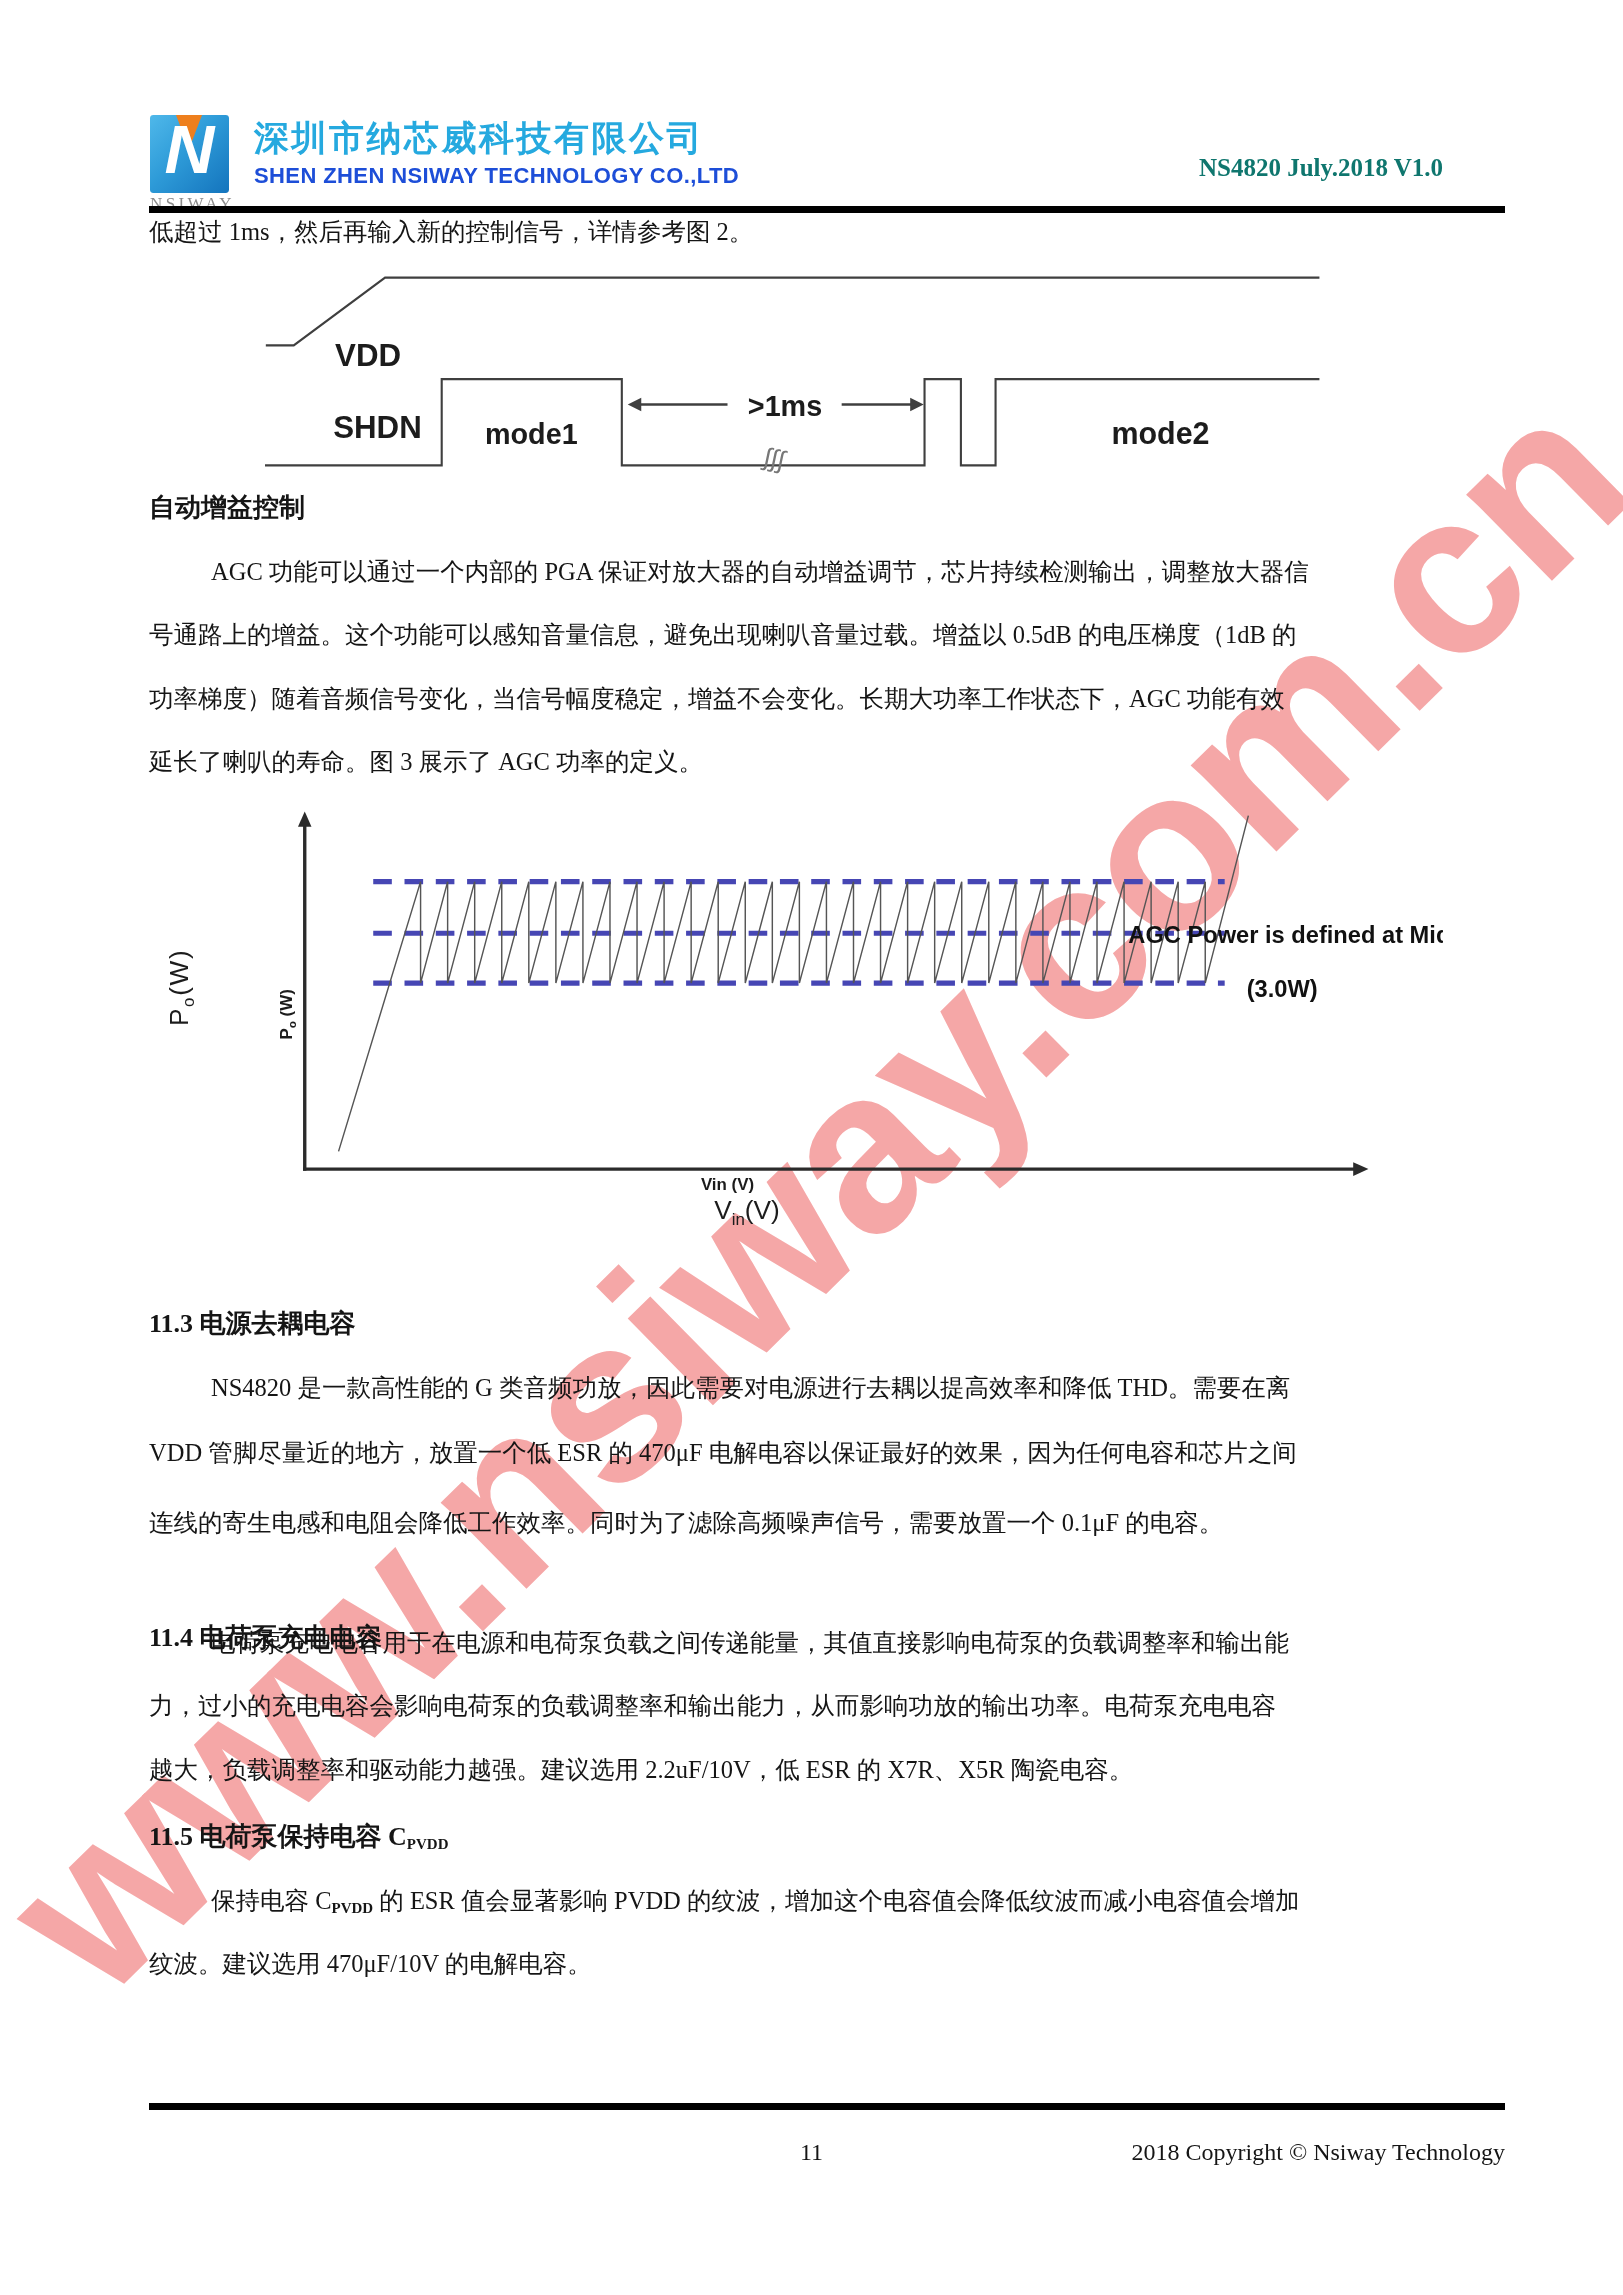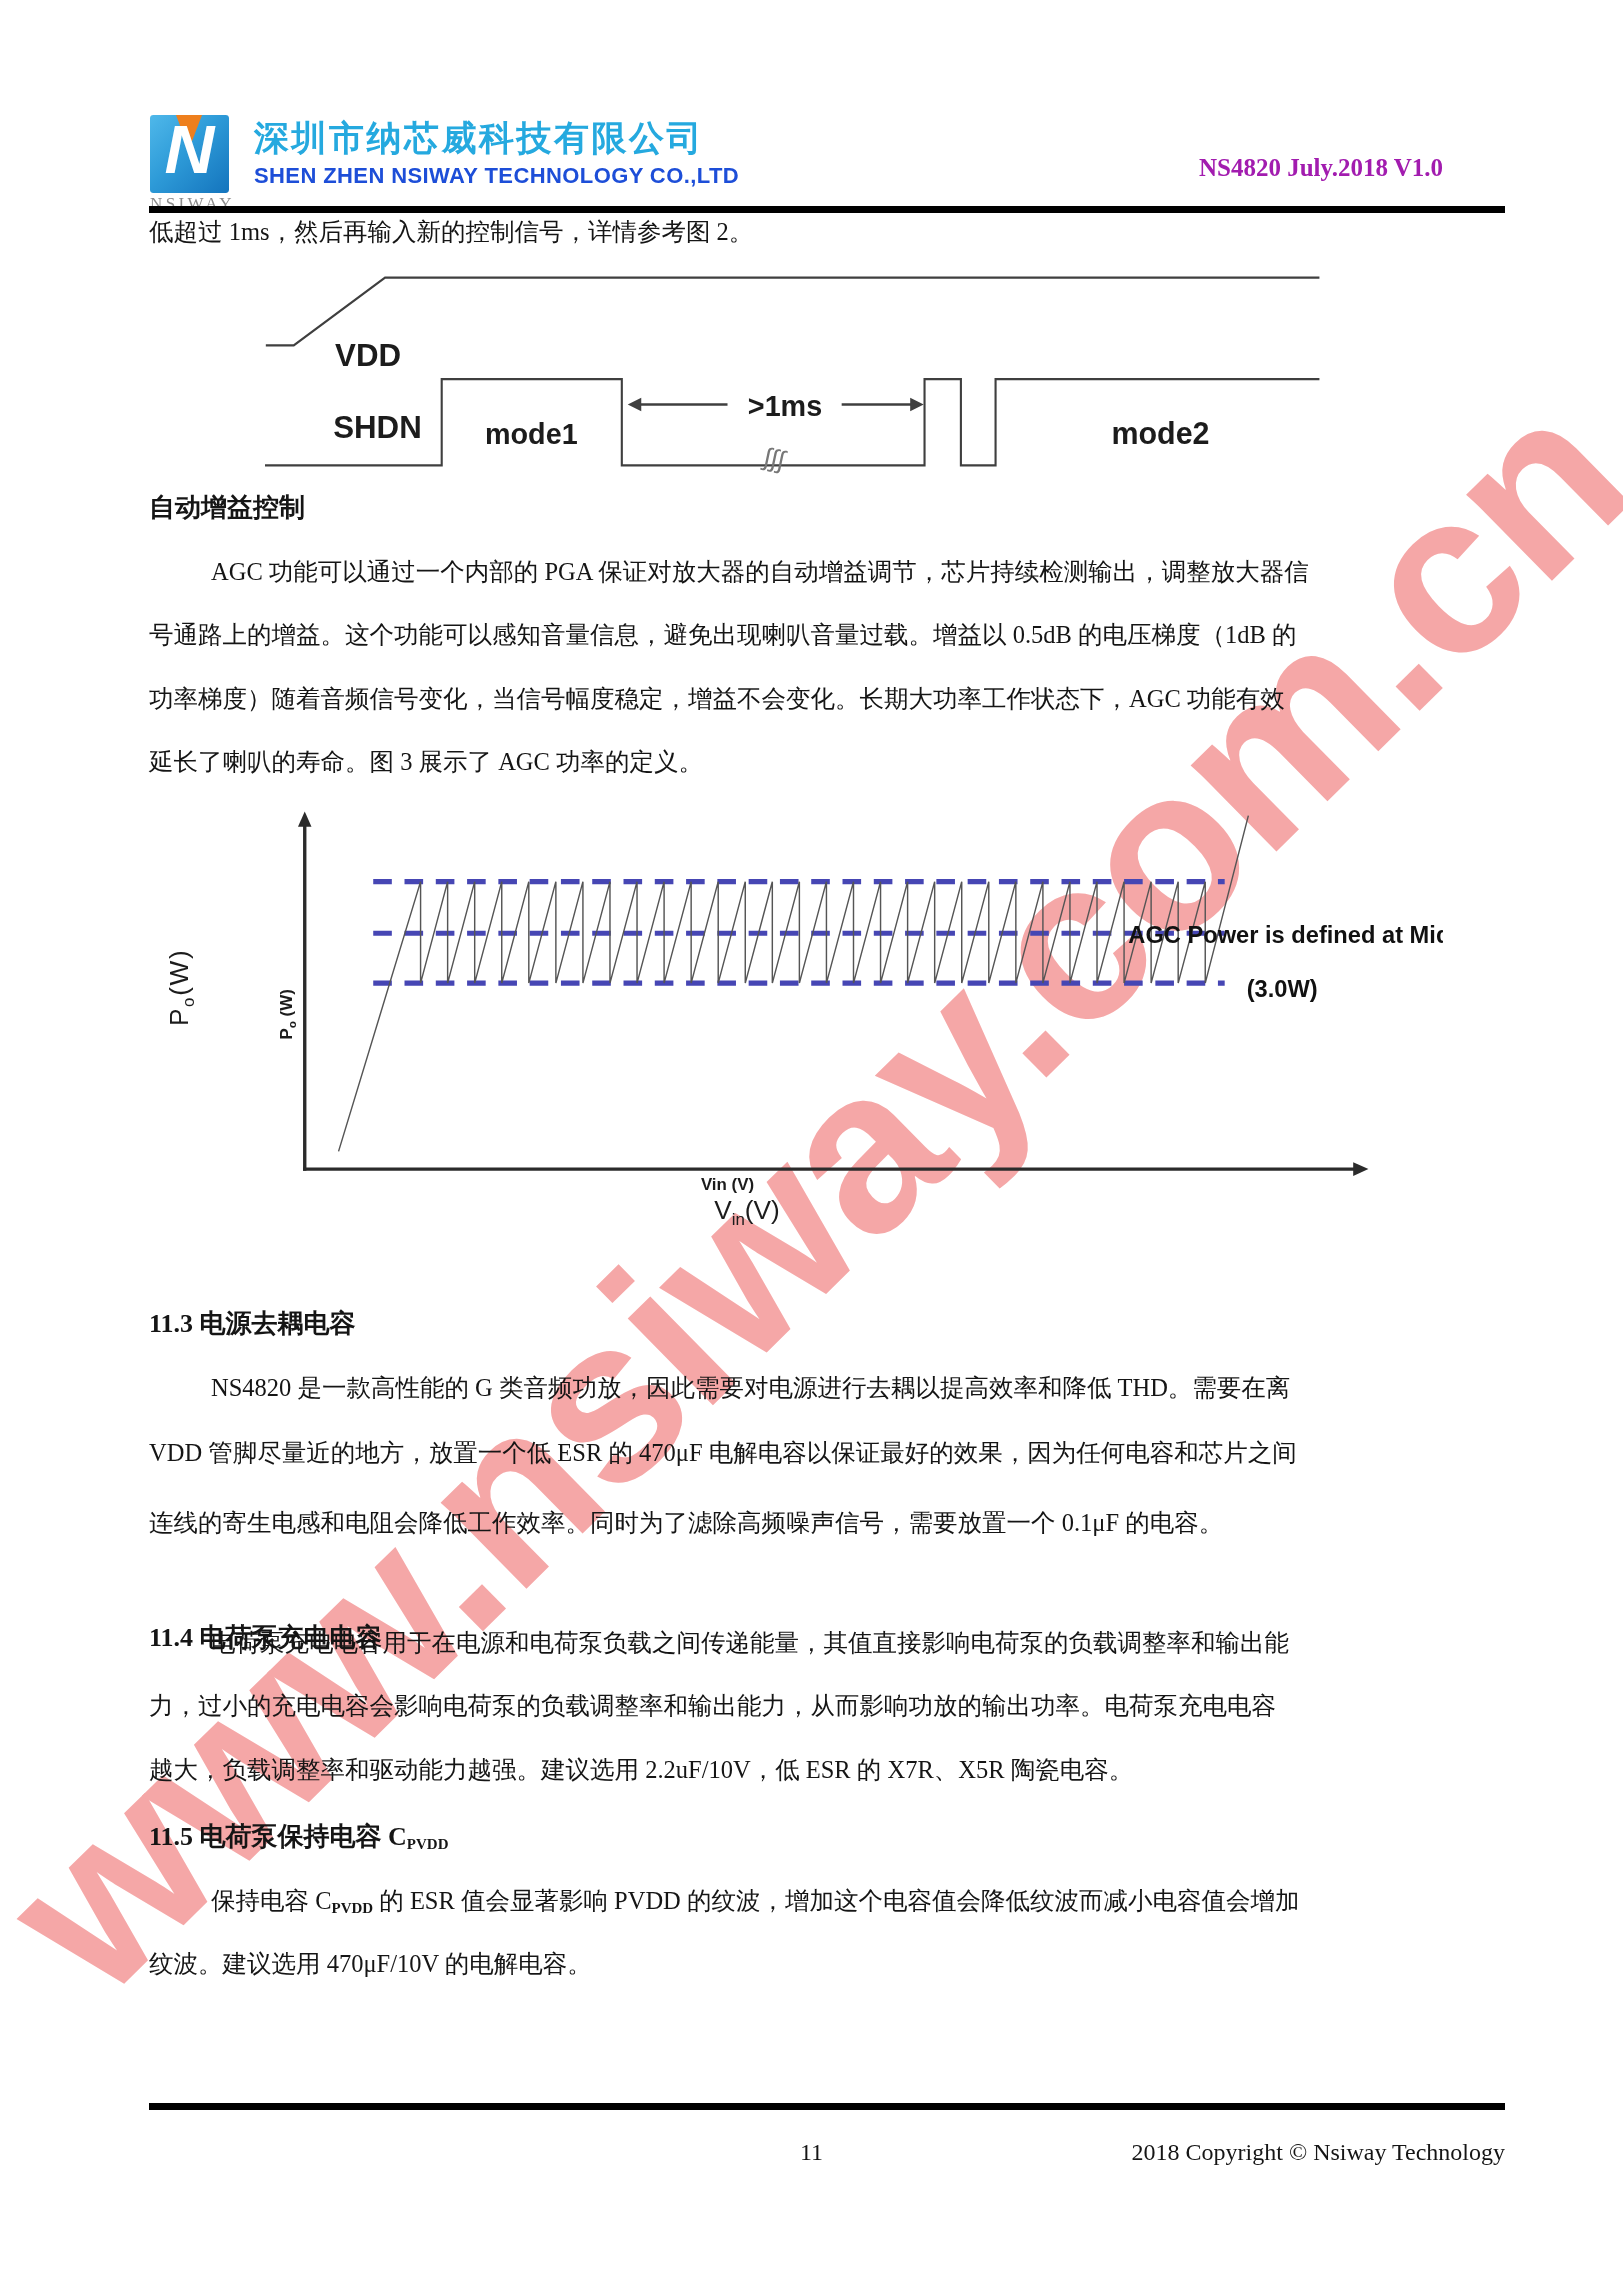--- a/index.html
+++ b/index.html
@@ -31,21 +31,21 @@
   .logo-n { position:absolute; left:0; top:-5px; width:79px; text-align:center;
     font-family:"Liberation Sans",sans-serif; font-weight:bold; font-style:italic;
     font-size:69px; color:#ffffff; }
   .logo-brand { left:150px; top:194px; width:79px; text-align:center;
     font-family:"Liberation Serif",serif; font-size:17px; color:#8C8C8C;
     letter-spacing:3.4px; }
   .company-cn { left:254px; top:115px; font-family:"Liberation Sans","DejaVu Sans",sans-serif;
     font-weight:bold; font-size:35px; letter-spacing:2.5px; color:#25A9DF; }
   .company-en { left:254px; top:163px; font-family:"Liberation Sans","DejaVu Sans",sans-serif;
     font-weight:bold; font-size:22px; color:#1d4ed8; letter-spacing:0.4px; }
-  .doc-ref { top:154px; right:180px; font-weight:bold; font-size:25px; color:#a21caf; }
+  .doc-ref { top:154px; right:180px; font-weight:bold; font-size:25px; color:#0f766e; }
   .rule { left:149px; width:1356px; height:6.8px; background:#000; }
   .rule-top { top:206px; }
   .rule-bottom { top:2103px; }
 
   
   .bodyline { left:149px; font-size:24.5px; line-height:36px; white-space:nowrap; }
   .indent { left:211px; }
   .sec-title { left:149px; font-weight:bold; font-size:26px; white-space:nowrap; }
   sub.cap { font-size:15px; font-weight:bold; vertical-align:-4.2px; letter-spacing:0; }
 

